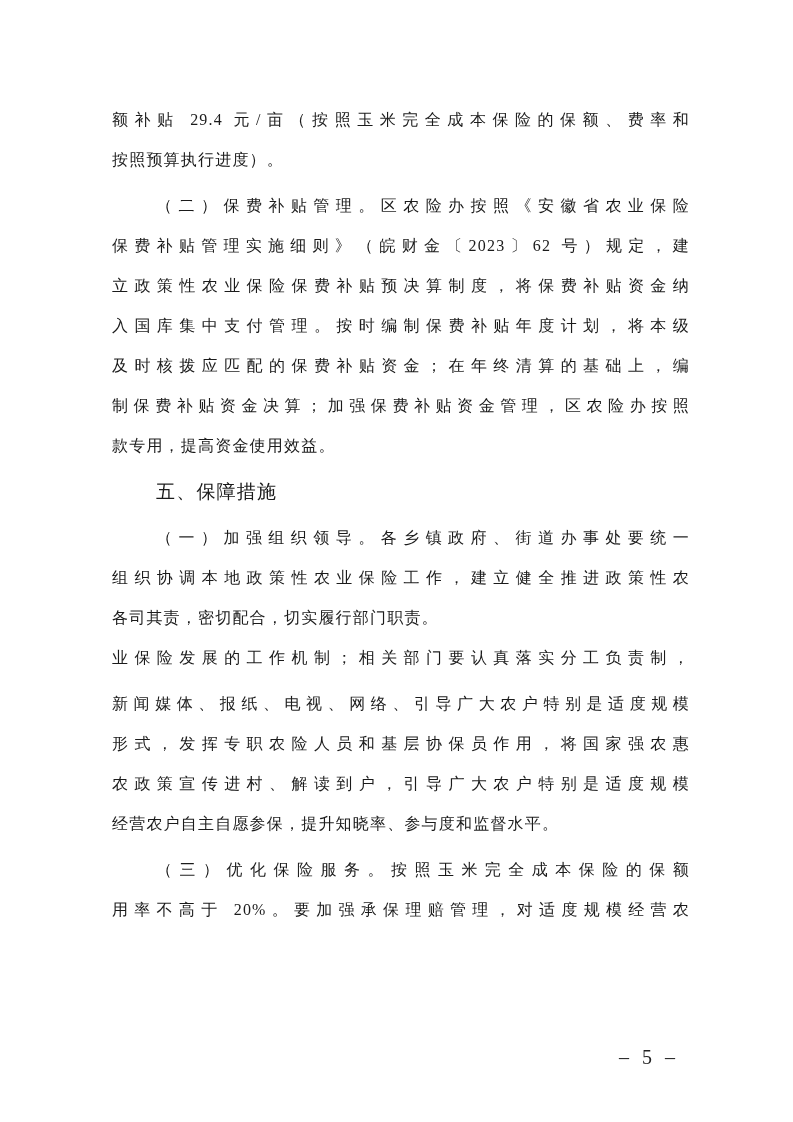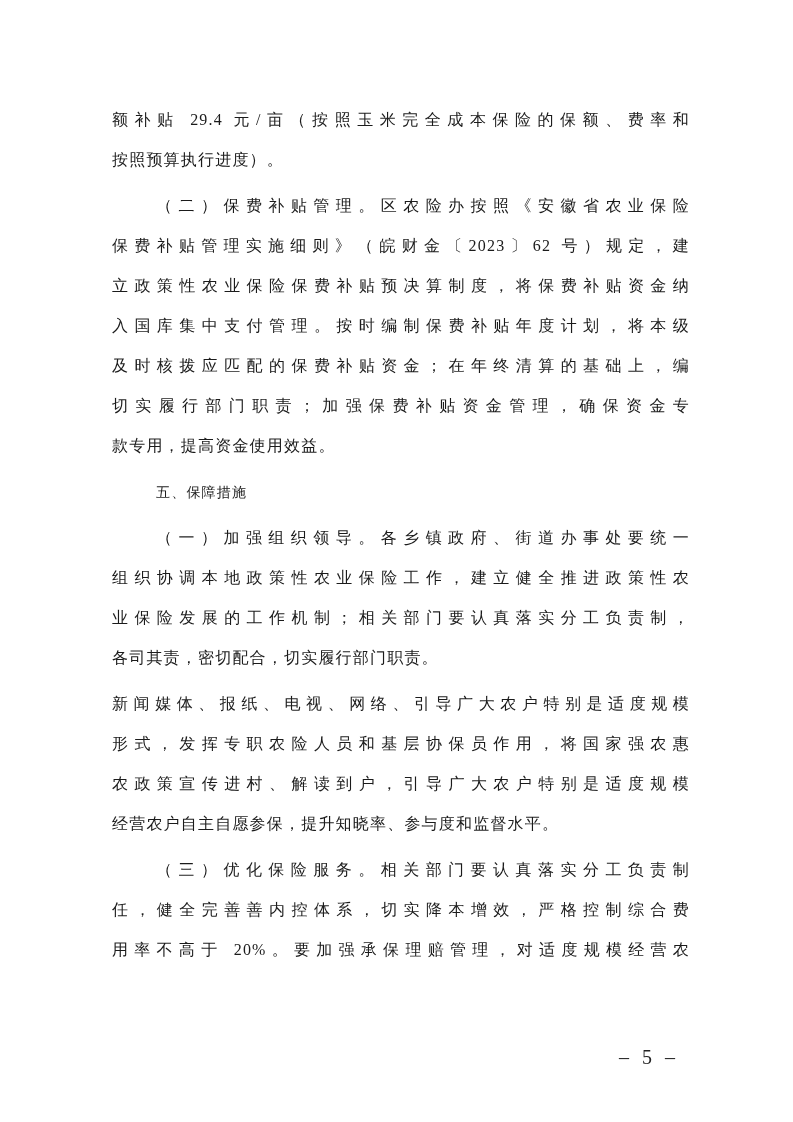--- a/index.html
+++ b/index.html
@@ -40,21 +40,21 @@
   }
   .line.indent {
     text-indent: 44px;
   }
   .bold-lead {
     font-weight: 400;
   }
   .paragraph.heading .line {
     font-family: "Liberation Sans", "DejaVu Sans", sans-serif;
     font-weight: 700;
-    font-size: 14px;
+    font-size: 19px;
   }
   .footer {
     position: absolute;
     top: 1042px;
     left: 0;
     width: 100%;
     text-align: right;
     padding-right: 114px;
   }
   .page-number {
@@ -72,40 +72,39 @@
       <div class="paragraph">
         <div class="line justify"><span class="body-text">额补贴 29.4 元/亩（按照玉米完全成本保险的保额、费率和</span></div>
         <div class="line"><span class="body-text">按照预算执行进度）。</span></div>
       </div>
       <div class="paragraph">
         <div class="line justify indent"><span class="bold-lead">（二）保费补贴管理。</span><span class="body-text">区农险办按照《安徽省农业保险</span></div>
         <div class="line justify"><span class="body-text">保费补贴管理实施细则》（皖财金〔2023〕62 号）规定，建</span></div>
         <div class="line justify"><span class="body-text">立政策性农业保险保费补贴预决算制度，将保费补贴资金纳</span></div>
         <div class="line justify"><span class="body-text">入国库集中支付管理。按时编制保费补贴年度计划，将本级</span></div>
         <div class="line justify"><span class="body-text">及时核拨应匹配的保费补贴资金；在年终清算的基础上，编</span></div>
-        <div class="line justify"><span class="body-text">切实履行部门职责；加强保费补贴资金管理，确保资金专</span></div>
+        <div class="line justify"><span class="body-text">制保费补贴资金决算；加强保费补贴资金管理，区农险办按照</span></div>
         <div class="line"><span class="body-text">款专用，提高资金使用效益。</span></div>
       </div>
       <div class="paragraph heading">
         <div class="line indent"><span class="bold-lead">五、保障措施</span></div>
       </div>
       <div class="paragraph">
         <div class="line justify indent"><span class="bold-lead">（一）加强组织领导。</span><span class="body-text">各乡镇政府、街道办事处要统一</span></div>
         <div class="line justify"><span class="body-text">组织协调本地政策性农业保险工作，建立健全推进政策性农</span></div>
+        <div class="line"><span class="body-text">各司其责，密切配合，切实履行部门职责。</span></div>
         <div class="line justify"><span class="body-text">业保险发展的工作机制；相关部门要认真落实分工负责制，</span></div>
-        <div class="line"><span class="body-text">各司其责，密切配合，切实履行部门职责。</span></div>
       </div>
       <div class="paragraph">
         <div class="line justify"><span class="body-text">新闻媒体、报纸、电视、网络、引导广大农户特别是适度规模</span></div>
         <div class="line justify"><span class="body-text">形式，发挥专职农险人员和基层协保员作用，将国家强农惠</span></div>
         <div class="line justify"><span class="body-text">农政策宣传进村、解读到户，引导广大农户特别是适度规模</span></div>
         <div class="line"><span class="body-text">经营农户自主自愿参保，提升知晓率、参与度和监督水平。</span></div>
       </div>
       <div class="paragraph">
-        <div class="line justify indent"><span class="bold-lead">（三）优化保险服务。</span><span class="body-text">相关部门要认真落实分工负责制</span></div>
-        <div class="line justify"><span class="body-text">任，健全完善善内控体系，切实降本增效，严格控制综合费</span></div>
+        <div class="line justify indent"><span class="bold-lead">（三）优化保险服务。</span><span class="body-text">按照玉米完全成本保险的保额</span></div>
         <div class="line justify"><span class="body-text">用率不高于 20%。要加强承保理赔管理，对适度规模经营农</span></div>
       </div>
     </div>
   <div class="footer">
     <span class="page-number">– 5 –</span>
   </div>
 </div>
 
 </body></html>

